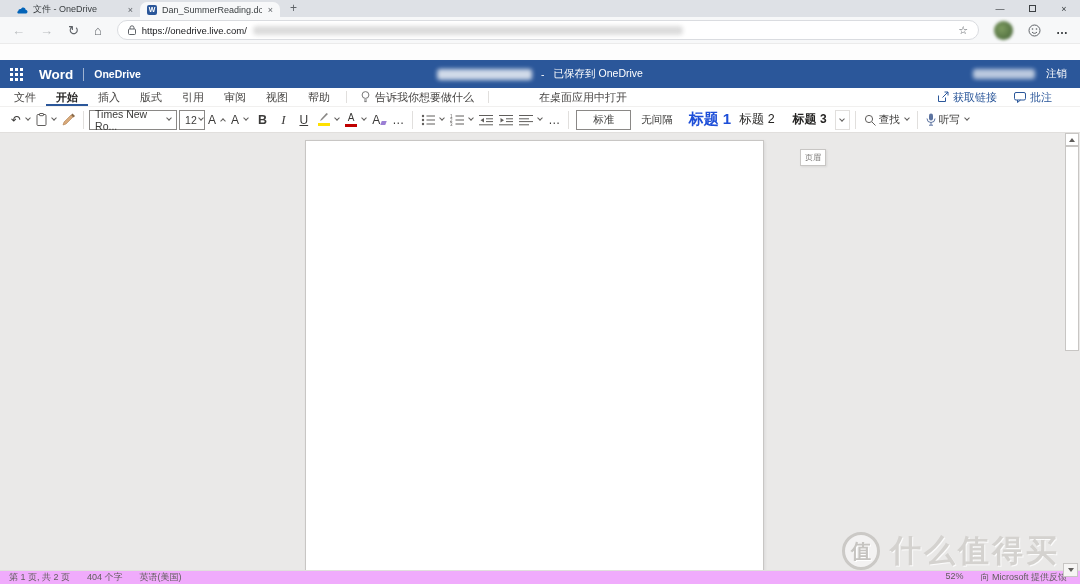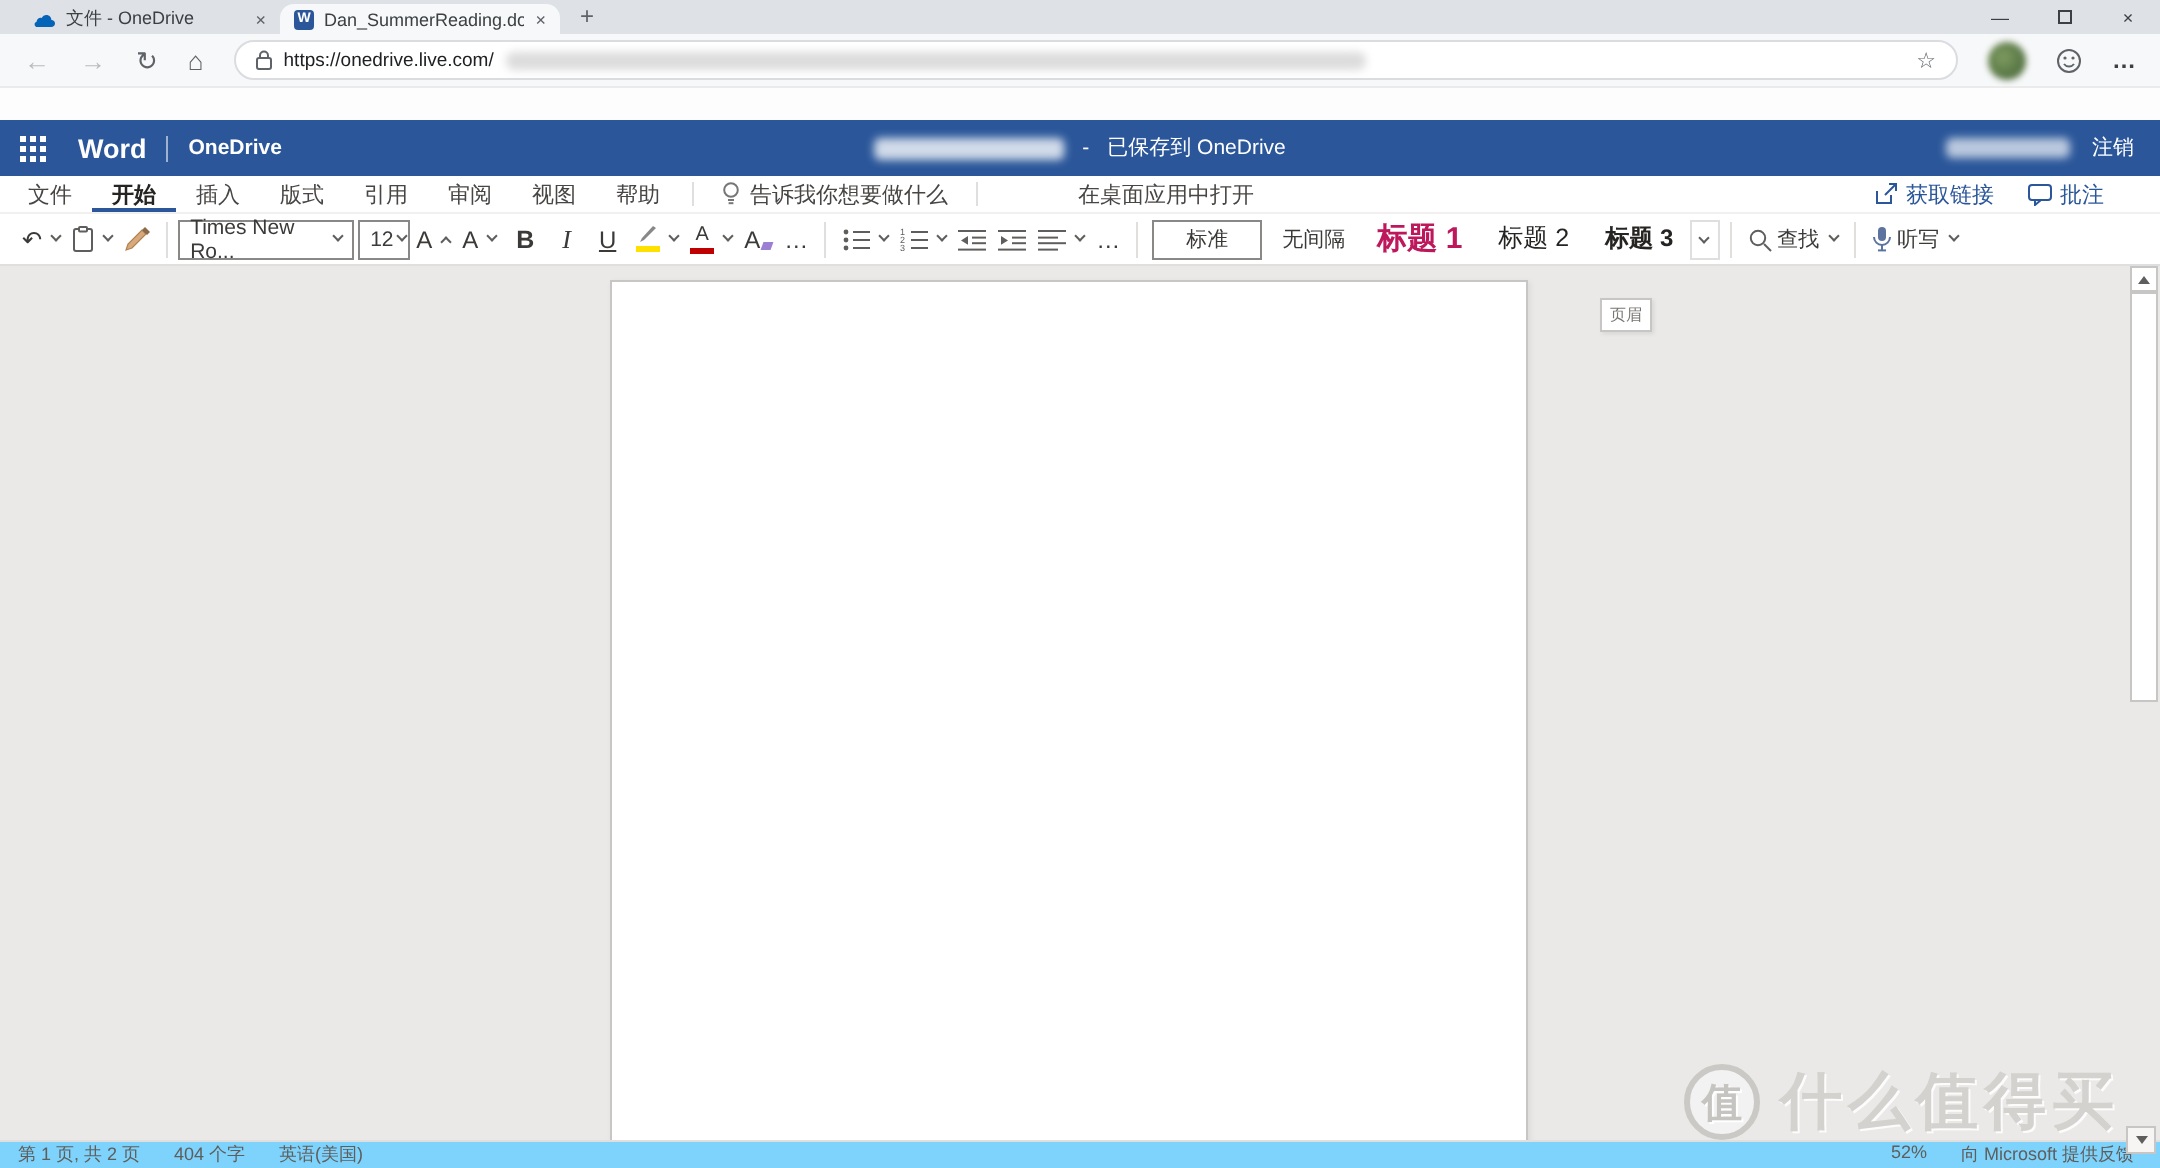--- a/index.html
+++ b/index.html
@@ -84,21 +84,21 @@
   .b-btn { font-weight:800; font-size:12.5px; padding:0 7px; }
   .i-btn { font-family:"Liberation Serif", serif; font-style:italic; font-size:13px; padding:0 7px; }
   .u-btn { text-decoration:underline; font-size:12px; padding:0 7px; }
   .colorstack { display:flex; flex-direction:column; align-items:center; line-height:1; }
   .colorstack .bar { width:12px; height:3px; margin-top:1px; }
   .bar-red { background:#c00000; }
   .bar-yellow { background:#ffe100; }
   .eraser { width:5px; height:4px; background:#9b7fd4; transform:skewX(-20deg); margin:6px 0 0 -2px; }
   .style-normal { border:1px solid #8a8886; padding:2px 16px; font-size:10.5px; margin:0 10px 0 2px; }
   .style-nospace { font-size:10.5px; margin-right:16px; }
-  .style-h1 { font-weight:700; font-size:15px; margin-right:18px; color:#be185d; }
+  .style-h1 { font-weight:700; font-size:15px; margin-right:8px; color:#1d4ed8; }
   .style-h2 { font-size:12.5px; margin-right:18px; color:#252423; }
   .style-h3 { font-weight:700; font-size:12px; margin-right:8px; color:#252423; }
   .gallerychev { border:1px solid #e1dfdd; width:15px; height:20px; display:flex;
                  align-items:center; justify-content:center; }
   .tool-label { font-size:10.5px; }
 
   
   #canvas { position:absolute; top:133px; left:0; right:0; bottom:14px; background:#eae9e8; overflow:hidden; }
   .page { position:absolute; left:305px; top:7px; width:459px; height:460px; background:#fff;
           border:1px solid #c8c6c4; border-bottom:none; box-shadow:1px 1px 3px rgba(0,0,0,.07); }
@@ -118,21 +118,21 @@
 
   
   .watermark { position:absolute; top:530px; right:20px; display:flex; align-items:center; gap:10px; z-index:6; }
   .wm-badge { width:38px; height:38px; border-radius:50%; border:3px solid #cbc9c6; color:#c6c4c1;
               font-size:20px; font-weight:700; display:flex; align-items:center; justify-content:center;
               background:rgba(250,250,249,.55); text-shadow:1px 1px 0 #fff; }
   .wm-text { font-size:31px; font-weight:700; color:#d4d2cf; letter-spacing:3px;
              text-shadow:1px 1px 0 rgba(255,255,255,.85); }
 
   
-  #statusbar { position:absolute; bottom:0; left:0; right:0; height:14px; background:#7dd3fc;
+  #statusbar { position:absolute; bottom:0; left:0; right:0; height:14px; background:#f0abfc;
                border-top:1px solid #e1dfdd; display:flex; align-items:flex-start; font-size:9px;
                color:#605e5c; padding:0 9px; gap:17px; }
   .status-right { margin-left:auto; display:flex; gap:17px; margin-right:4px; }
 
   svg { display:block; }
 </style>
 </head>
 <body>
 
 <div id="tabstrip">

